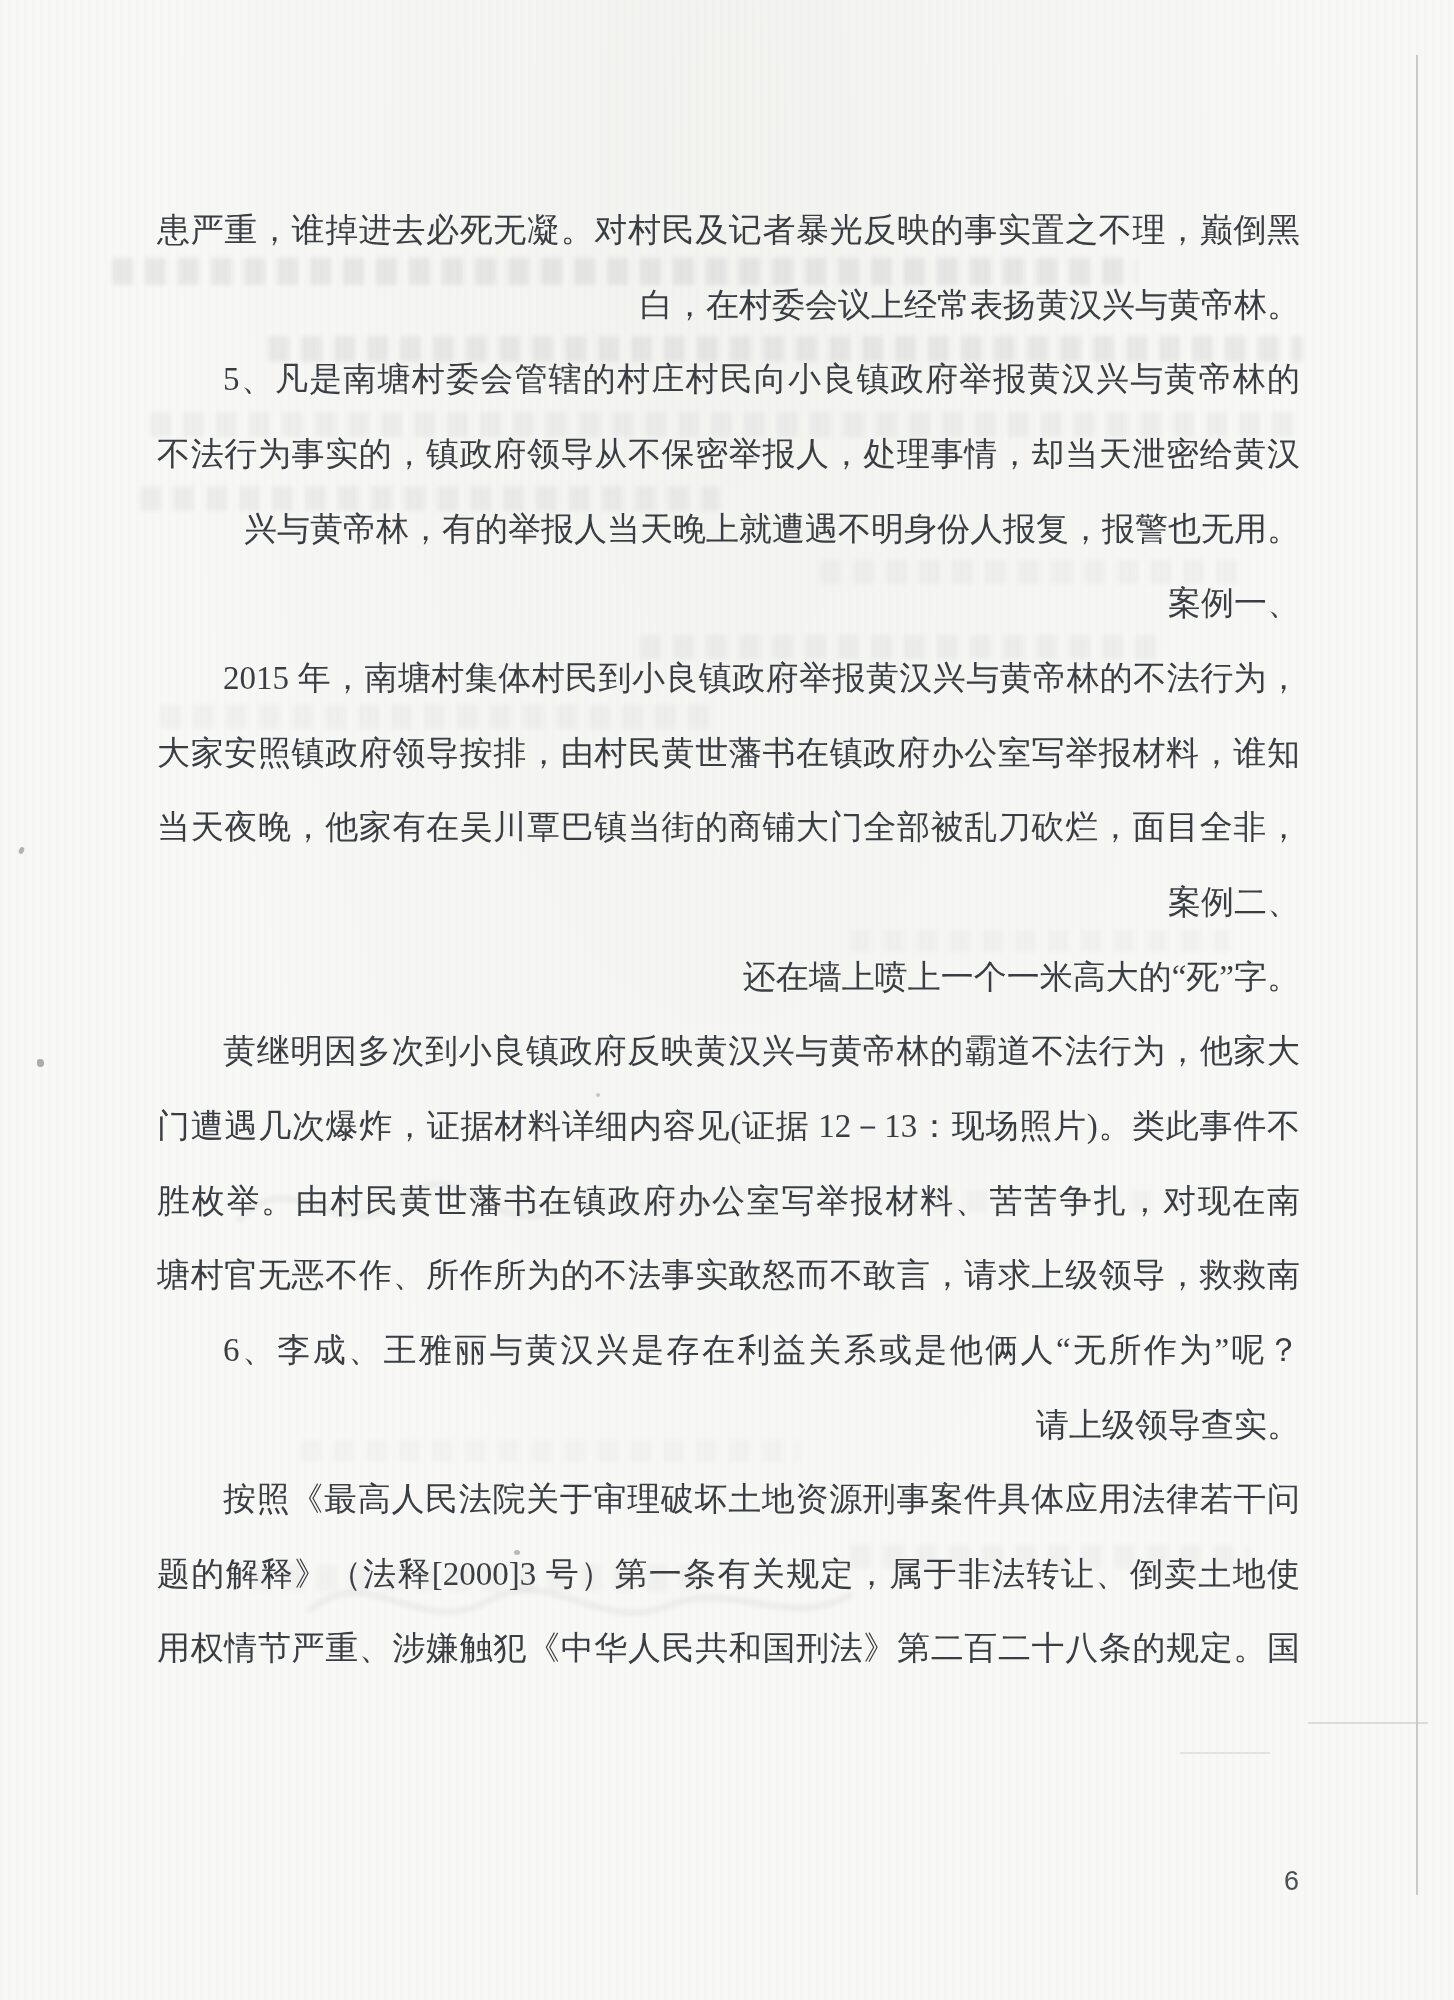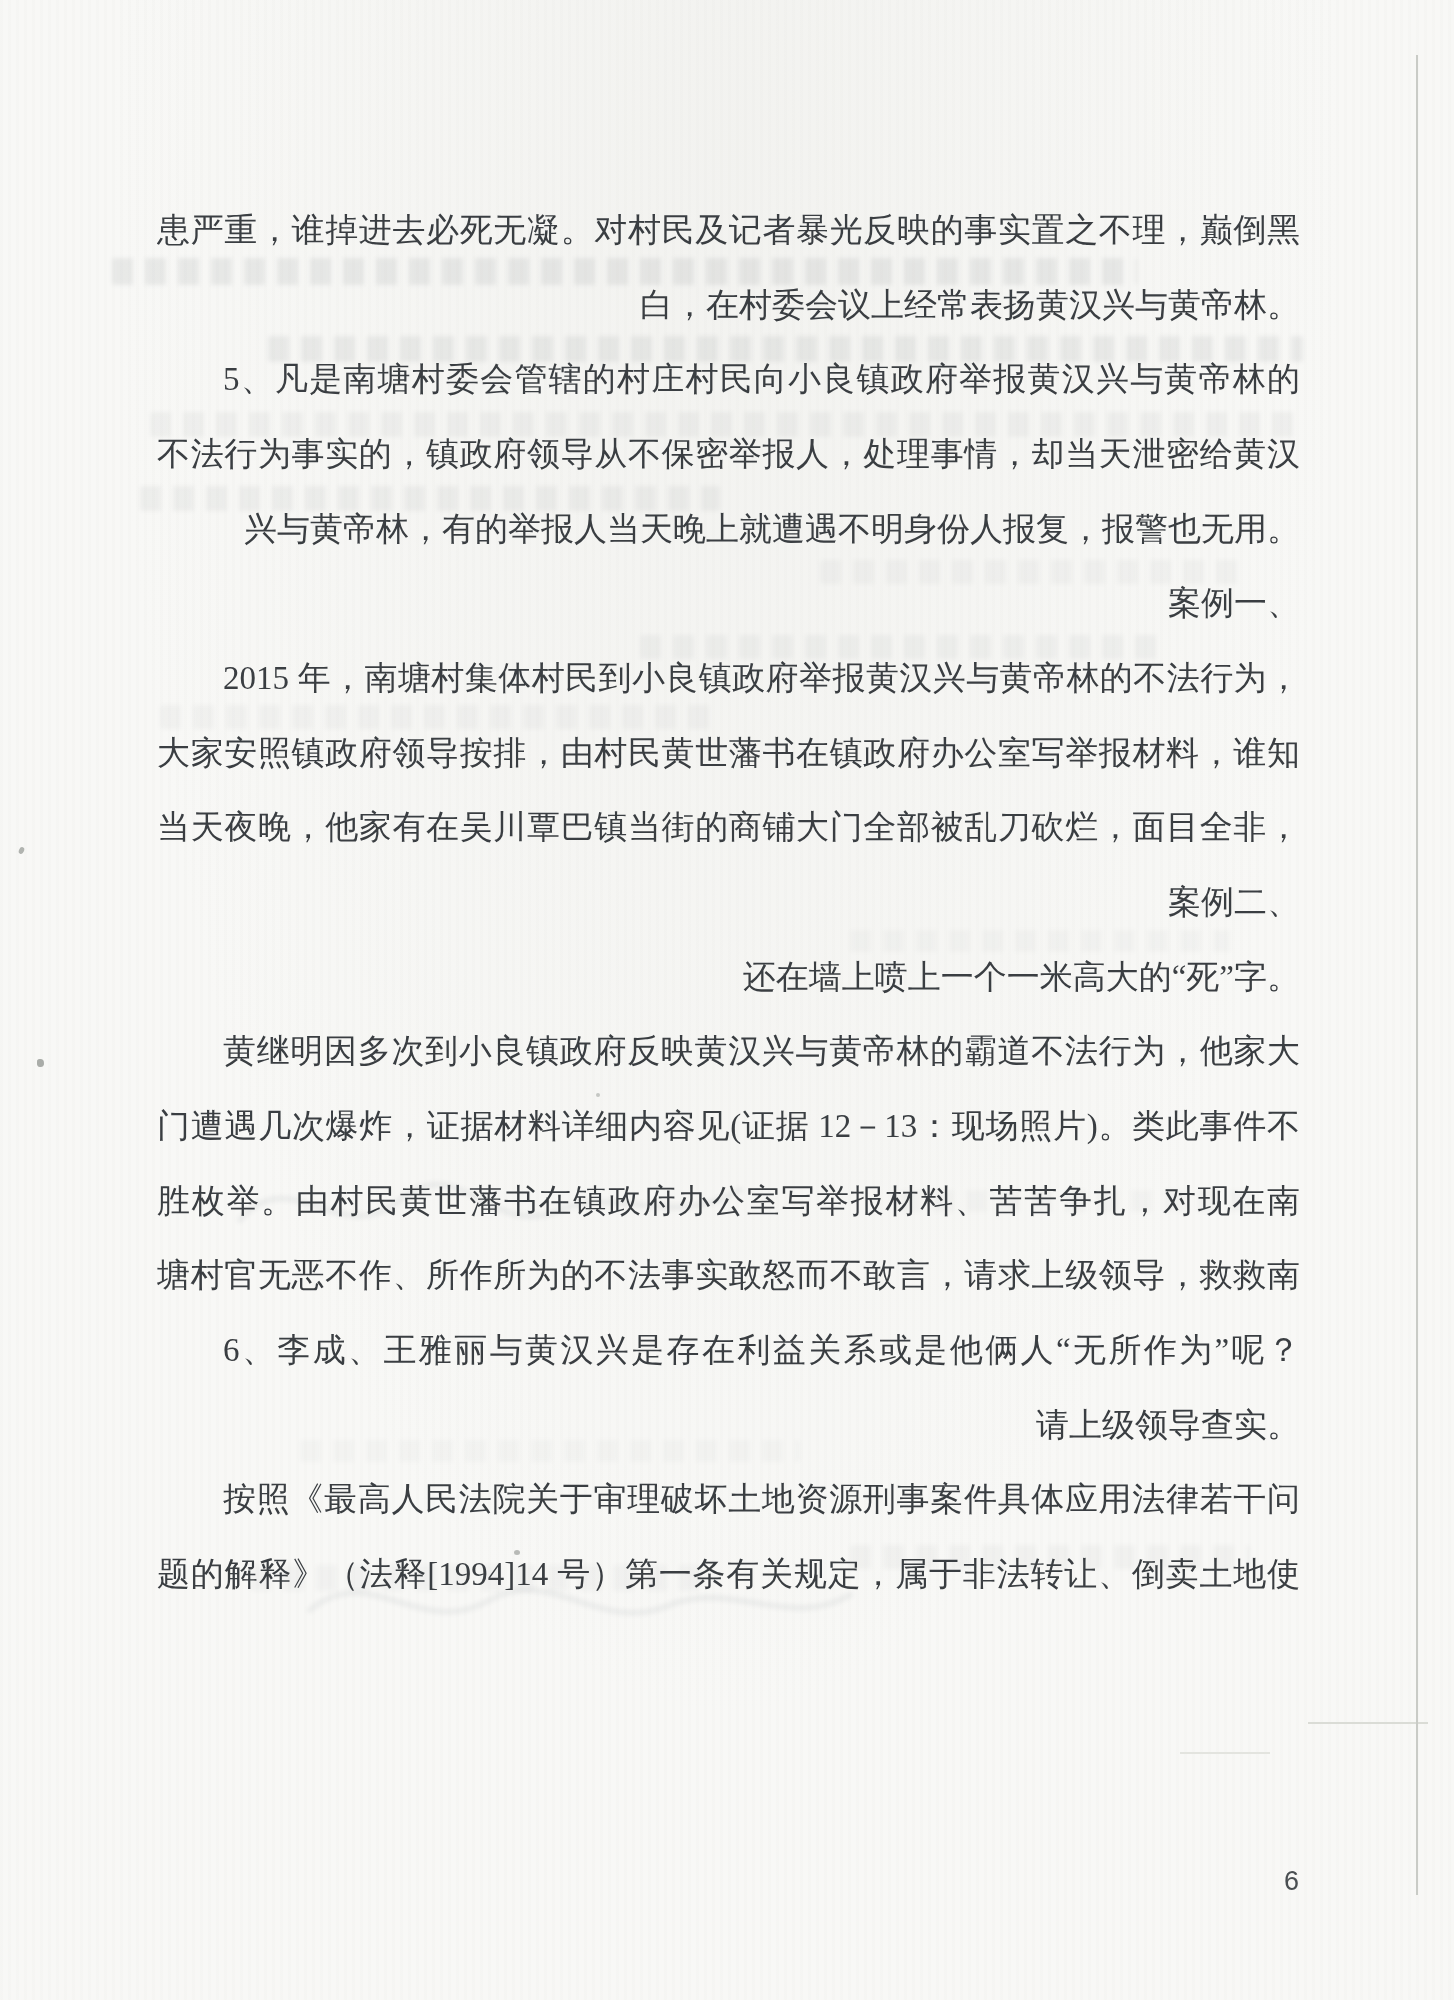--- a/index.html
+++ b/index.html
@@ -141,21 +141,22 @@
       <div class="line fill">当天夜晚，他家有在吴川覃巴镇当街的商铺大门全部被乱刀砍烂，面目全非，</div>
       <div class="line">案例二、</div>
       <div class="line">还在墙上喷上一个一米高大的“死”字。</div>
       <div class="line indent fill">黄继明因多次到小良镇政府反映黄汉兴与黄帝林的霸道不法行为，他家大</div>
       <div class="line fill">门遭遇几次爆炸，证据材料详细内容见(证据 12－13：现场照片)。类此事件不</div>
       <div class="line fill">胜枚举。由村民黄世藩书在镇政府办公室写举报材料、苦苦争扎，对现在南</div>
       <div class="line fill">塘村官无恶不作、所作所为的不法事实敢怒而不敢言，请求上级领导，救救南</div>
       <div class="line indent fill">6、李成、王雅丽与黄汉兴是存在利益关系或是他俩人“无所作为”呢？</div>
       <div class="line">请上级领导查实。</div>
       <div class="line indent fill">按照《最高人民法院关于审理破坏土地资源刑事案件具体应用法律若干问</div>
-      <div class="line fill">题的解释》（法释[1994]14 号）第一条有关规定，属于非法转让、倒卖土地使</div>
+      <div class="line fill">题的解释》（法释[2000]3 号）第一条有关规定，属于非法转让、倒卖土地使</div>
+      <div class="line fill">用权情节严重、涉嫌触犯《中华人民共和国刑法》第二百二十八条的规定。国</div>
     </div>
 
   <div class="speck s1"></div>
   <div class="speck s2"></div>
   <div class="speck s3"></div>
   <div class="speck s4"></div>
   <div class="dash-artifact"></div>
   <div class="dash-artifact d2"></div>
 
   <div class="edge-line"></div>

